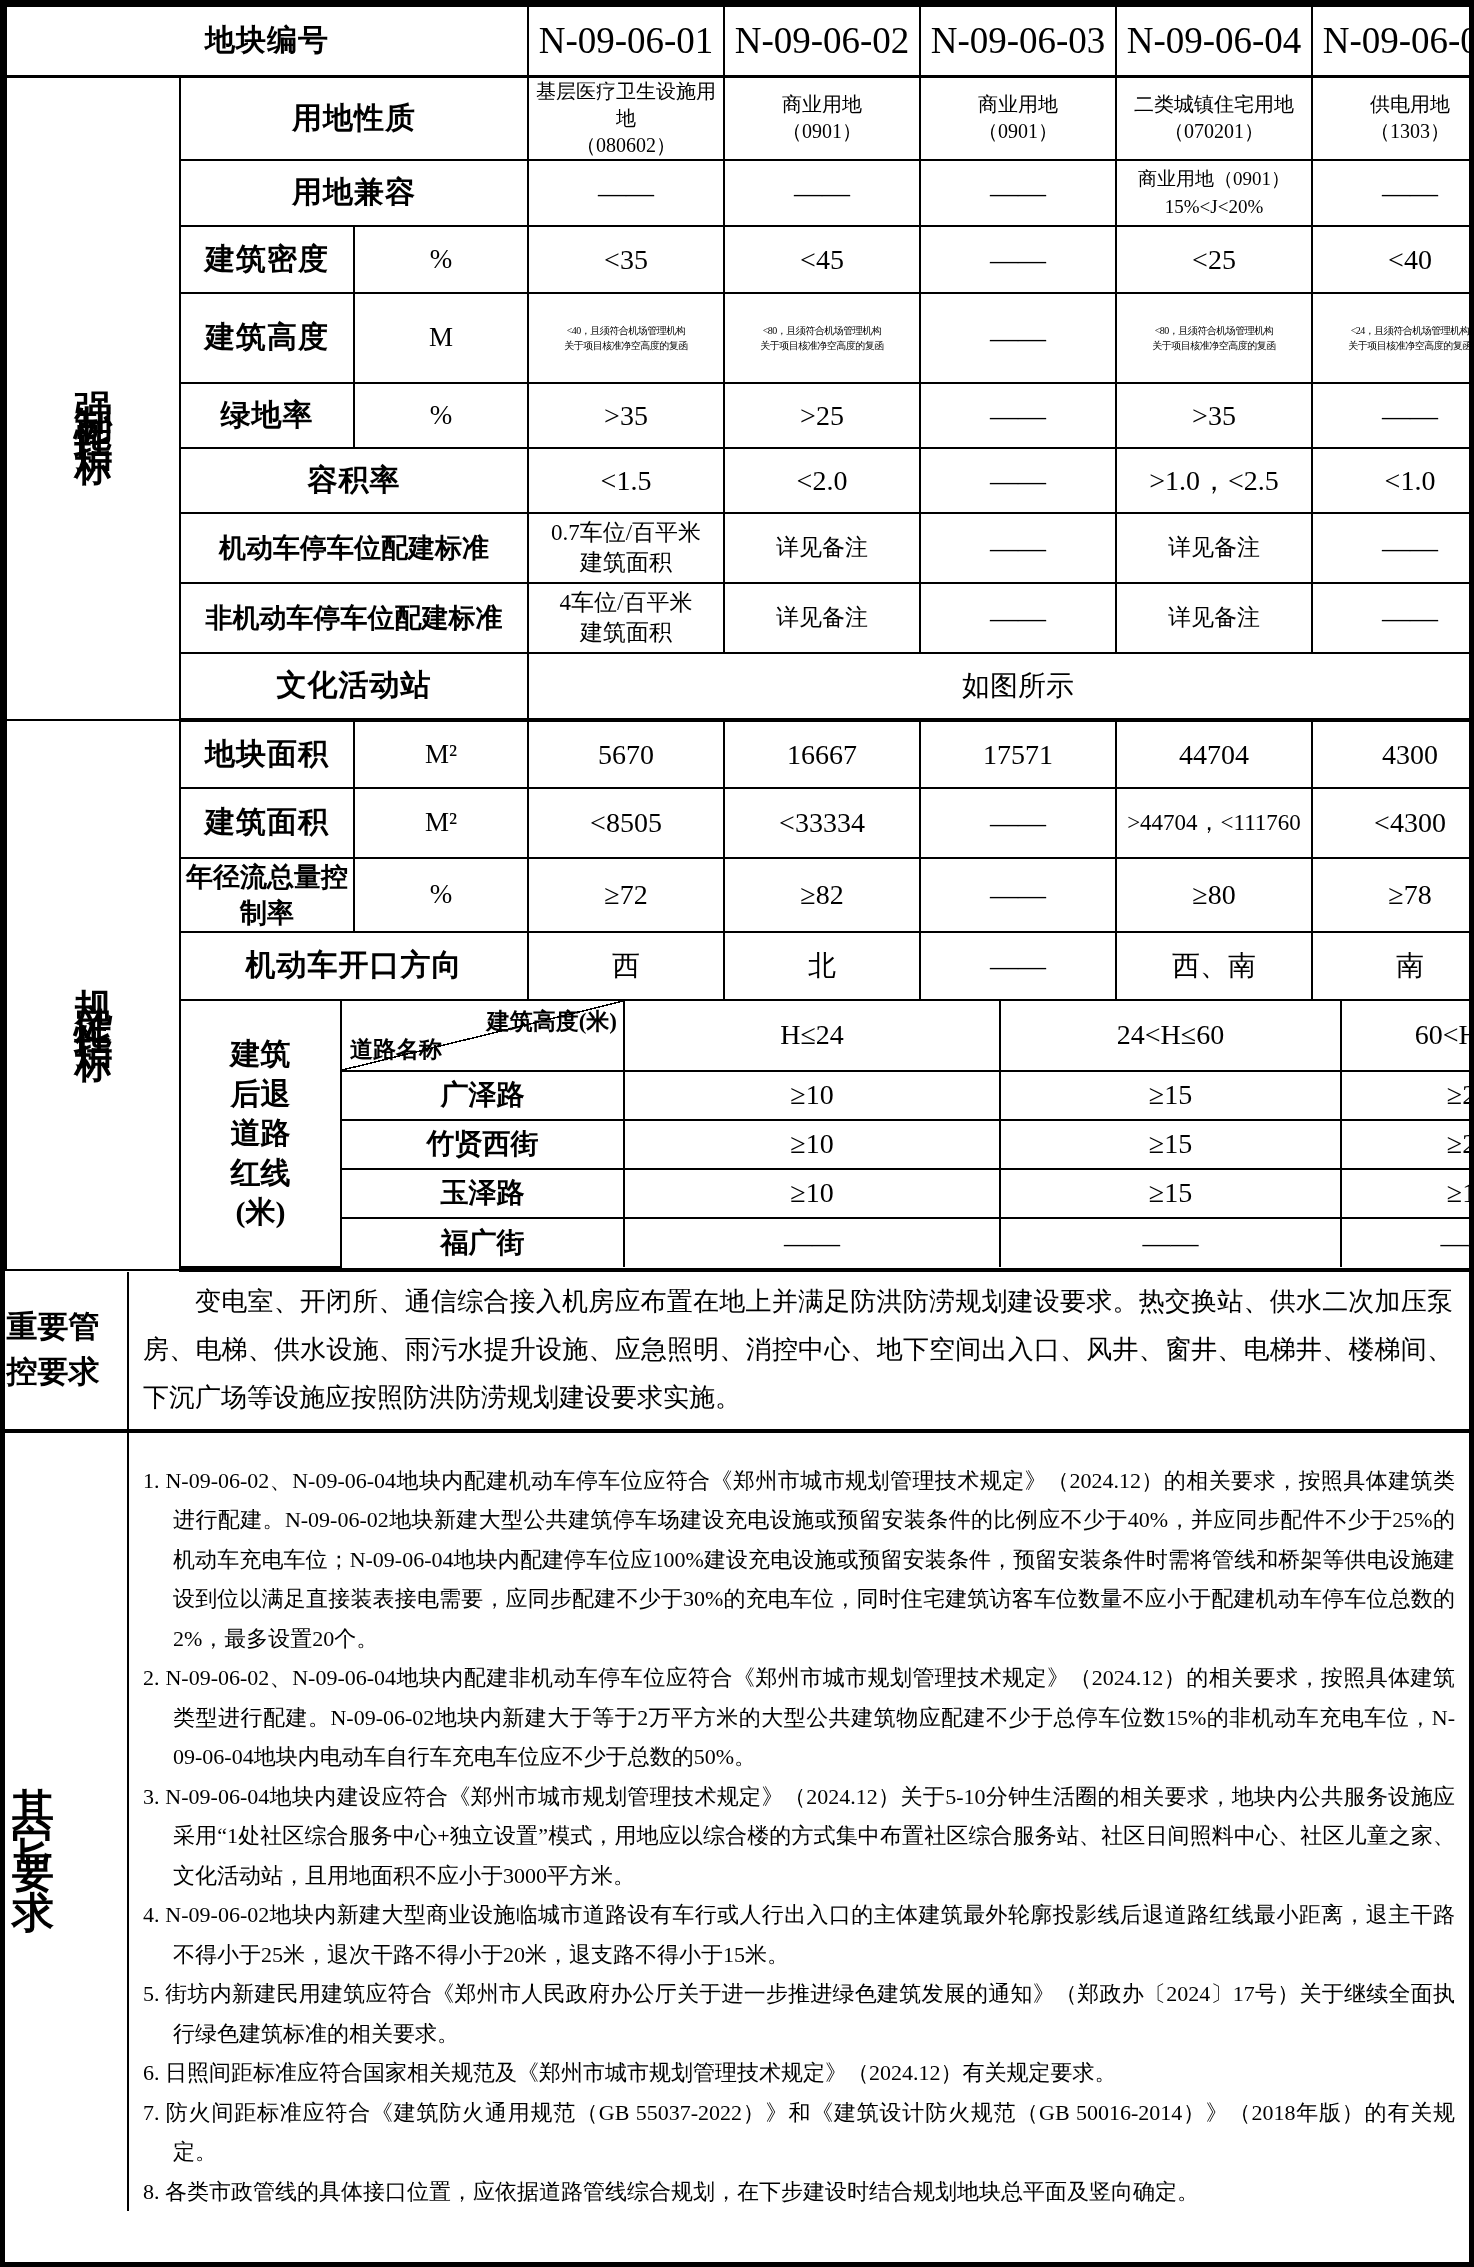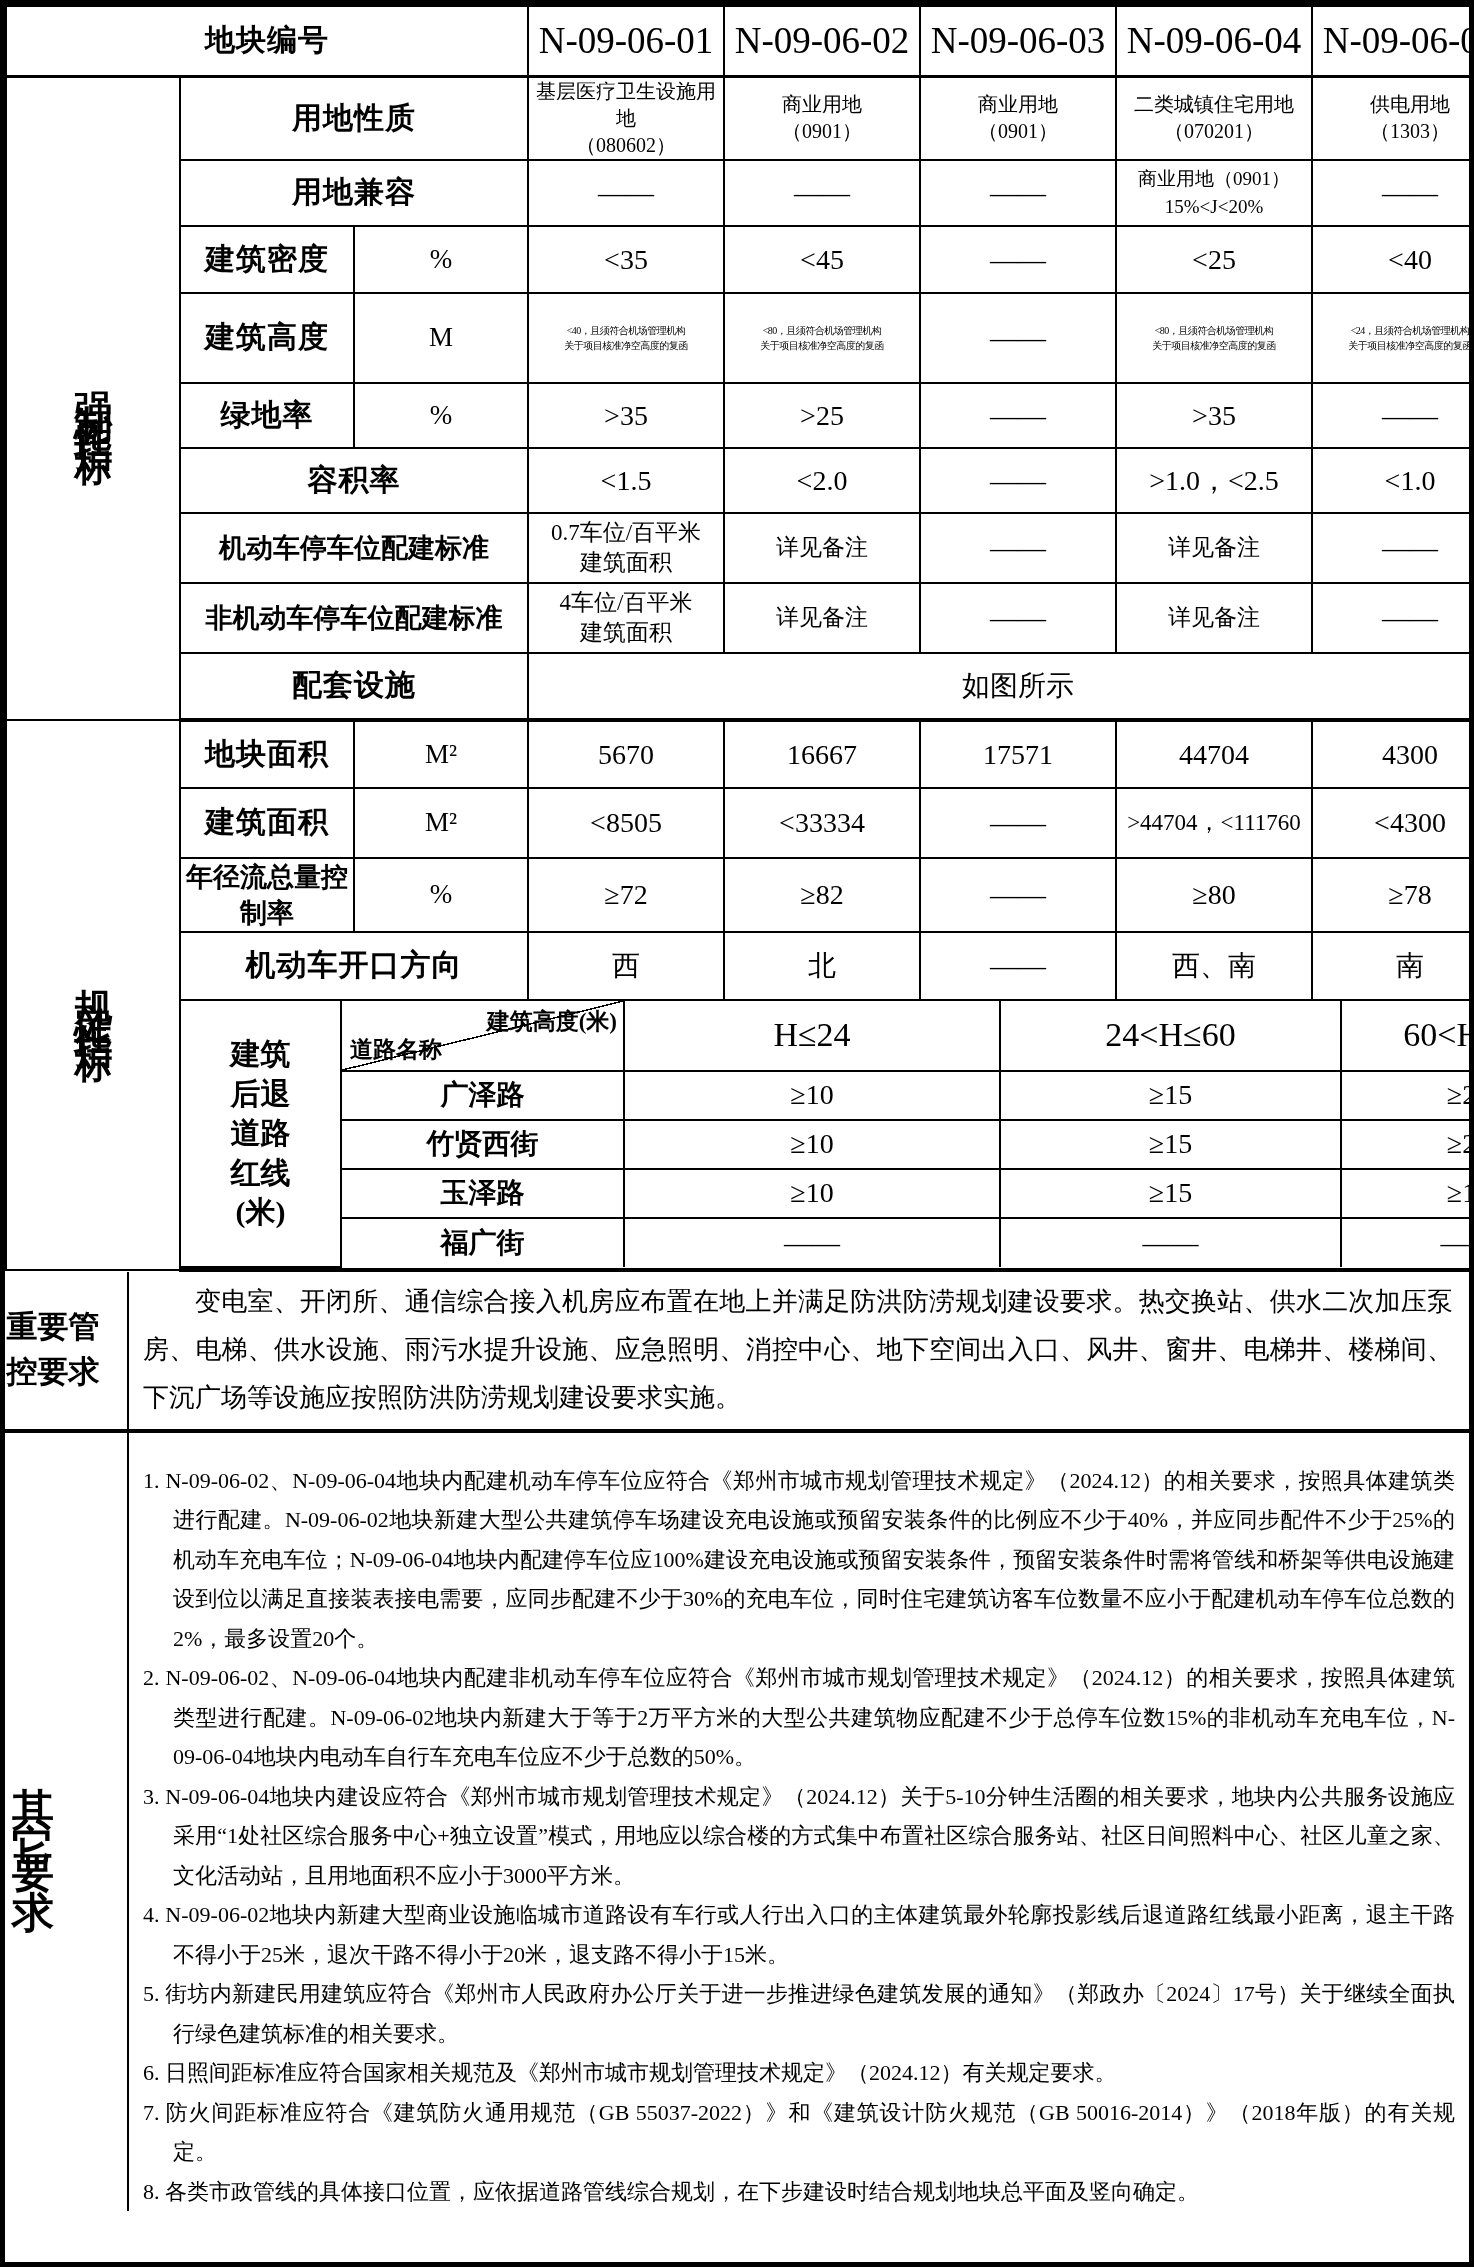--- a/index.html
+++ b/index.html
@@ -39,21 +39,21 @@
   table.setback tr:first-child td{border-top:0;}
   table.setback tr:last-child td{border-bottom:0;margin-left:40px;}
   table.setback td:first-child{border-left:0;}
   table.setback td:last-child{border-right:0;}
   td.sb-side{width:155px;}
   td.sb-name{width:277px;}
   td.sb-c1{width:370px;} td.sb-c2{width:335px;} td.sb-c3{width:249px;}
   .wrap-label{display:inline-block;width:64px;font-weight:bold;font-size:30px;
               word-break:break-all;line-height:1.32;}
   .sb-road{font-weight:bold;font-size:28px;}
-  .sb-head{font-size:34px;}
+  .sb-head{font-size:28px;}
   .sb-val{font-size:28px;}
   td.diag{position:relative;
     background:linear-gradient(to bottom right,transparent 49.5%,#000 49.5%,#000 50.6%,transparent 50.6%);}
   .corner-top{position:absolute;top:5px;right:6px;font-size:23px;font-weight:bold;}
   .corner-bottom{position:absolute;bottom:5px;left:8px;font-size:23px;font-weight:bold;}
   
   .bsec{display:flex;border-top:4px solid #000;box-sizing:border-box;}
   .blabel{width:122px;flex:0 0 122px;border-right:2px solid #000;display:flex;
           align-items:center;justify-content:flex-start;}
   .bbody{flex:1;}
@@ -164,21 +164,21 @@
     <tr style="height:70px">
       <td colspan="2" class="lbl longlbl">非机动车停车位配建标准</td>
       <td class="val med">4车位/百平米
 建筑面积</td>
       <td class="val med">详见备注</td>
       <td class="val">——</td>
       <td class="val med">详见备注</td>
       <td class="val">——</td>
     </tr>
     <tr class="thick-bottom" style="height:67px">
-      <td colspan="2" class="lbl">配套设施</td>
+      <td colspan="2" class="lbl">文化活动站</td>
       <td colspan="5" class="val">如图所示</td>
     </tr>
 
     <tr style="height:68px">
       <td class="group" rowspan="5">
         <span class="vtext">规定性指标</span>
       </td>
       <td class="lbl">地块面积</td>
       <td class="unit">M²</td>
       <td class="val">5670</td>

